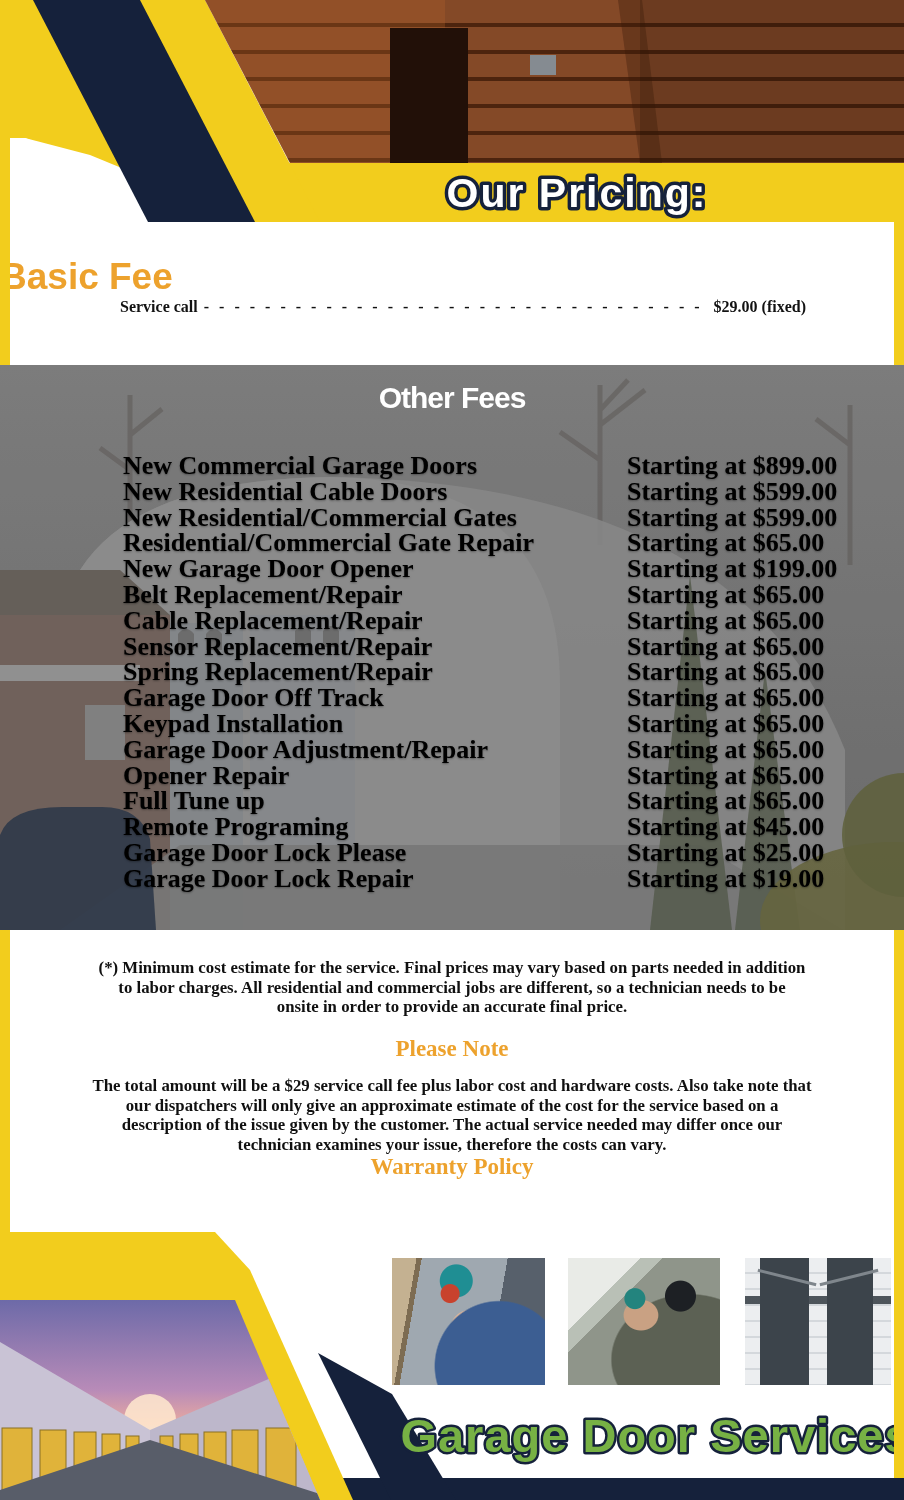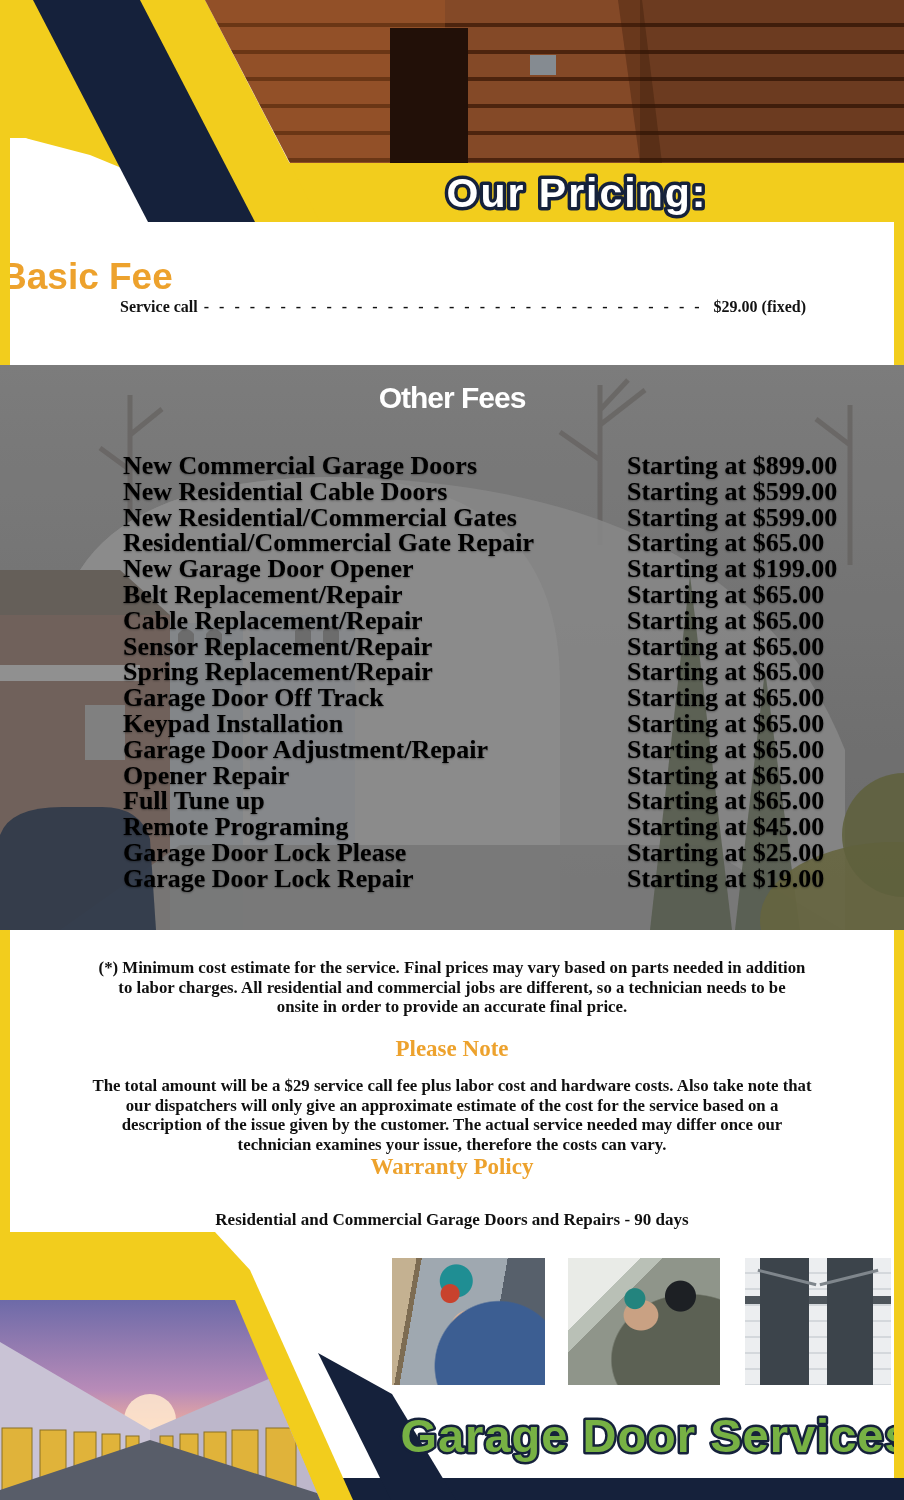--- a/index.html
+++ b/index.html
@@ -244,23 +244,20 @@
 
 <div id="notes" class="abs">
   <div class="note-para" style="top:28px;">
     <div>(*) Minimum cost estimate for the service. Final prices may vary based on parts needed in addition to labor charges. All residential and commercial jobs are different, so a technician needs to be onsite in order to provide an accurate final price.</div>
   </div>
   <div class="mini-heading" style="top:106px;">Please Note</div>
   <div class="note-para" style="top:146px;">
     <div style="max-width:720px">The total amount will be a $29 service call fee plus labor cost and hardware costs. Also take note that our dispatchers will only give an approximate estimate of the cost for the service based on a description of the issue given by the customer. The actual service needed may differ once our technician examines your issue, therefore the costs can vary.</div>
   </div>
   <div class="mini-heading" style="top:224px;">Warranty Policy</div>
-  <div class="note-para" style="top:280px;font-size:17px;">
-    <div style="font-size:17px">Residential and Commercial Garage Doors and Repairs - 90 days</div>
-  </div>
 </div>
 
 <div id="footerdeco" class="abs">
   <svg width="904" height="268" viewBox="0 0 268" style="width:904px;height:268px">
     <defs>
       <linearGradient id="sunset" x1="0" y1="0" x2="0" y2="1">
         <stop offset="0" stop-color="#6d6aa8"></stop>
           <stop offset="0.45" stop-color="#b88bb8"></stop>
         <stop offset="0.62" stop-color="#e8a9a0"></stop>
           <stop offset="0.66" stop-color="#c5bccc"></stop>

